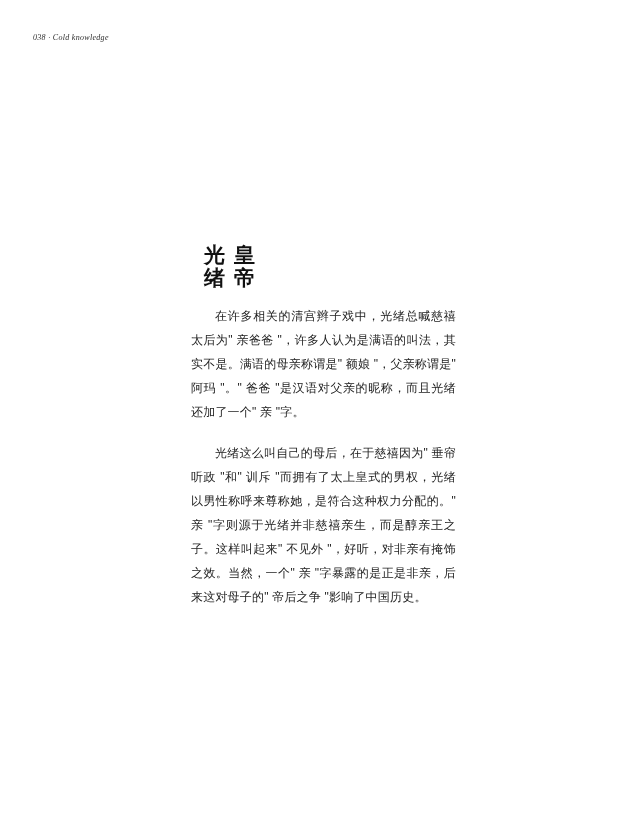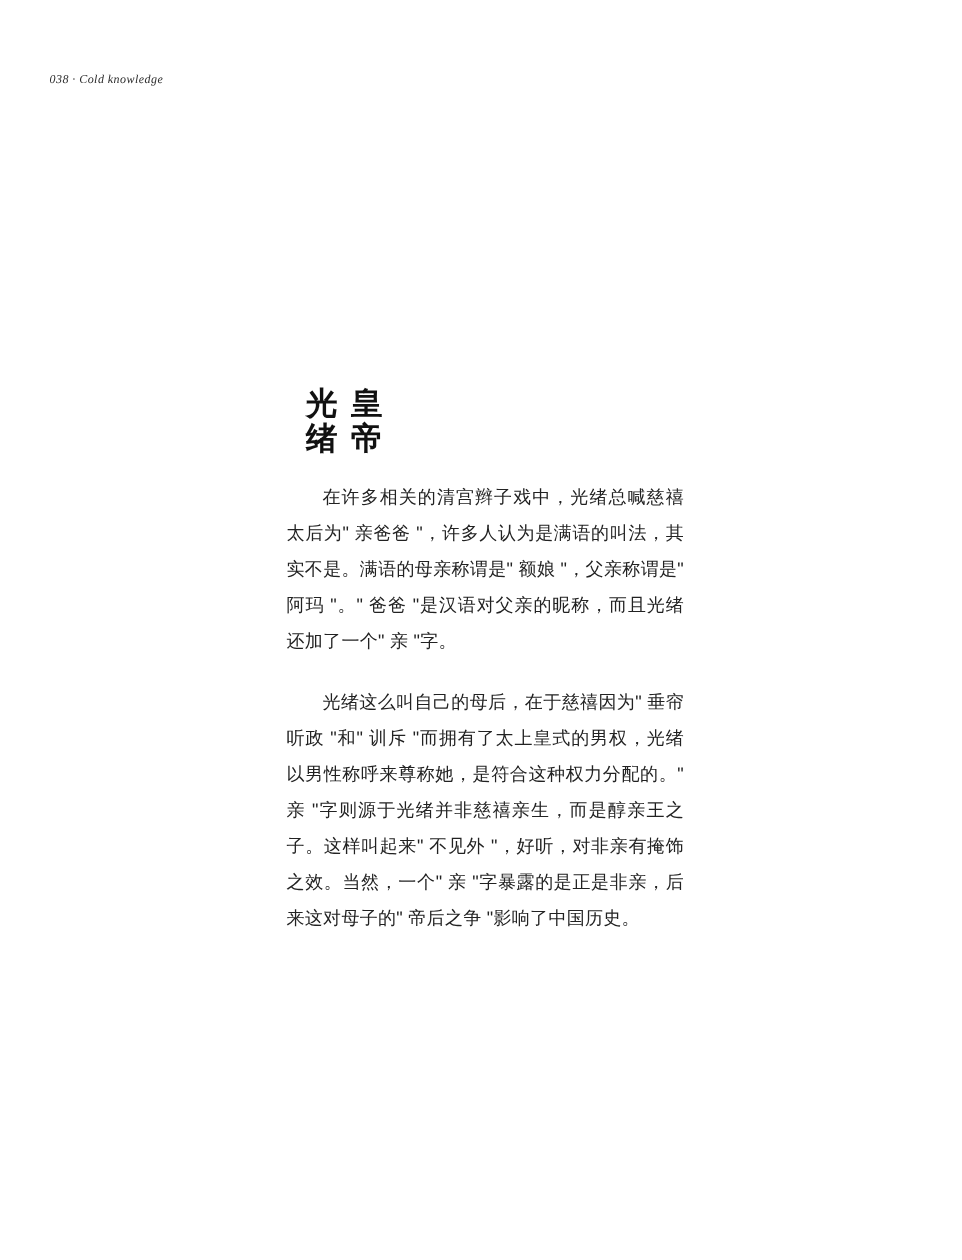--- a/index.html
+++ b/index.html
@@ -12,21 +12,20 @@
     height: 840px;
     position: relative;
     font-family: "Liberation Sans", sans-serif;
     color: #1a1a1a;
     overflow: hidden;
   }
   .page {
     position: absolute;
     inset: 0;
     background: #ffffff;
-    margin-top: 15px;
   }
   .running-head {
     position: absolute;
     left: 33px;
     top: 33px;
     font-size: 8px;
     font-style: italic;
     letter-spacing: 0.3px;
     color: #2b2b2b;
     font-family: "Liberation Serif", serif;

